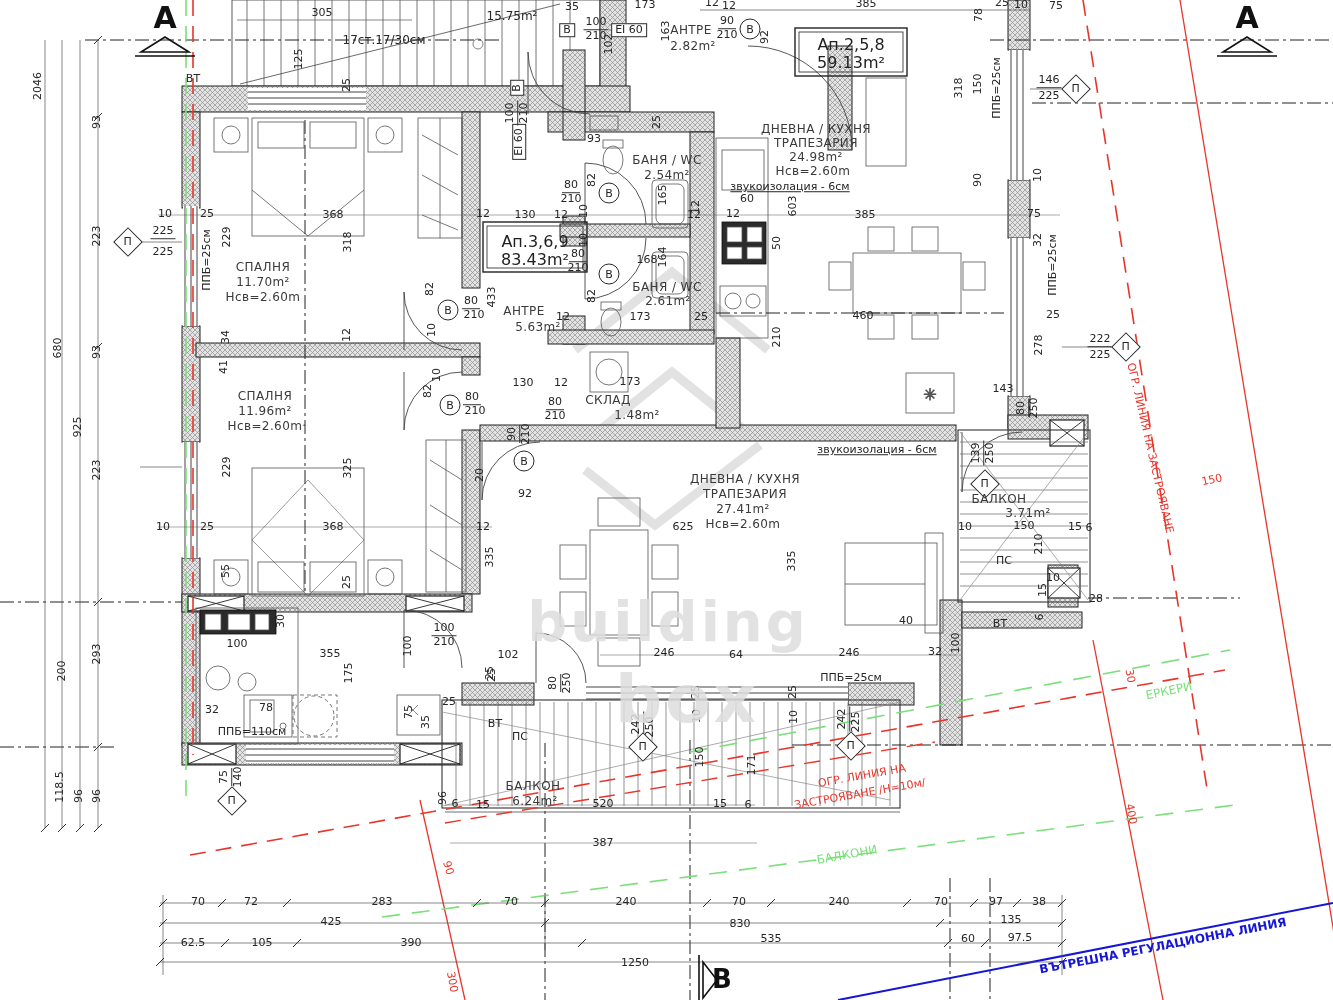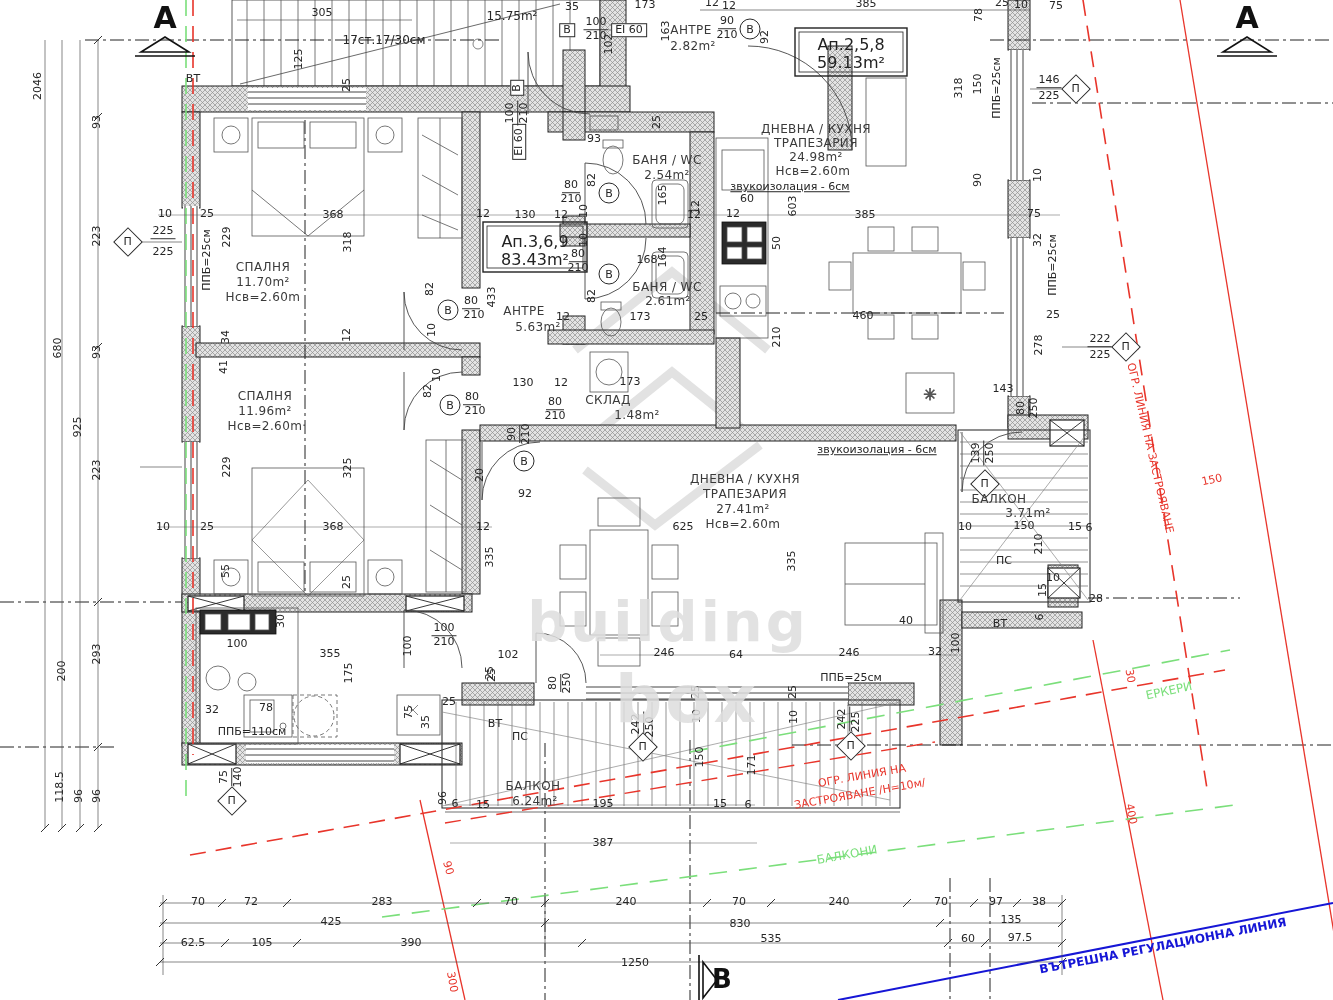--- a/index.html
+++ b/index.html
@@ -635,21 +635,21 @@
       <div class="lbl ft" style="left: 554px; top: 683px; transform: translate(-50%, -50%) rotate(-90deg);">80</div>
       <div class="lbl" style="left: 567px; top: 683px; transform: translate(-50%, -50%) rotate(-90deg);">250</div>
       <div class="lbl ft" style="left: 637px; top: 724px; transform: translate(-50%, -50%) rotate(-90deg);">242</div>
       <div class="lbl" style="left: 650px; top: 727px; transform: translate(-50%, -50%) rotate(-90deg);">250</div>
       <div class="lbl dia" style="left: 643px; top: 747px; transform: translate(-50%, -50%) rotate(45deg);">
         <span style="transform: rotate(-45deg);">П</span>
       </div>
       <div class="lbl room" style="left: 533px; top: 786px; transform: translate(-50%, -50%);">БАЛКОН</div>
       <div class="lbl room" style="left: 535px; top: 801px; transform: translate(-50%, -50%);">6.24m²</div>
       <div class="lbl" style="left: 483px; top: 805px; transform: translate(-50%, -50%);">15</div>
-      <div class="lbl" style="left: 603px; top: 804px; transform: translate(-50%, -50%);">195</div>
+      <div class="lbl" style="left: 603px; top: 804px; transform: translate(-50%, -50%);">520</div>
       <div class="lbl" style="left: 720px; top: 804px; transform: translate(-50%, -50%);">15</div>
       <div class="lbl" style="left: 748px; top: 805px; transform: translate(-50%, -50%);">6</div>
       <div class="lbl" style="left: 455px; top: 804px; transform: translate(-50%, -50%);">6</div>
       <div class="lbl" style="left: 443px; top: 798px; transform: translate(-50%, -50%) rotate(-90deg);">96</div>
       <div class="lbl" style="left: 603px; top: 843px; transform: translate(-50%, -50%);">387</div>
       <div class="lbl c-red" style="left: 448px; top: 868px; transform: translate(-50%, -50%) rotate(75deg);">90</div>
       <div class="lbl c-red" style="left: 452px; top: 982px; transform: translate(-50%, -50%) rotate(80deg);">300</div>
       <div class="lbl c-green" style="left: 1169px; top: 691px; font-size: 12px; transform: translate(-50%, -50%) rotate(-12deg);">ЕРКЕРИ</div>
       <div class="lbl c-red" style="left: 1130px; top: 676px; transform: translate(-50%, -50%) rotate(80deg);">30</div>
       <div class="lbl c-red" style="left: 862px; top: 776px; transform: translate(-50%, -50%) rotate(-10deg);">ОГР. ЛИНИЯ НА</div>

